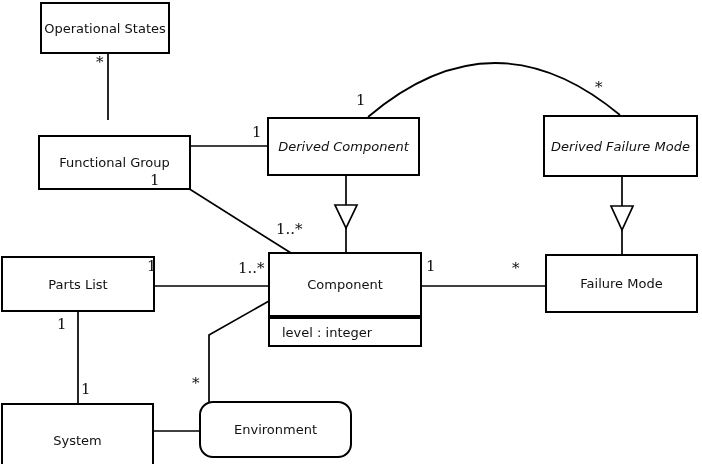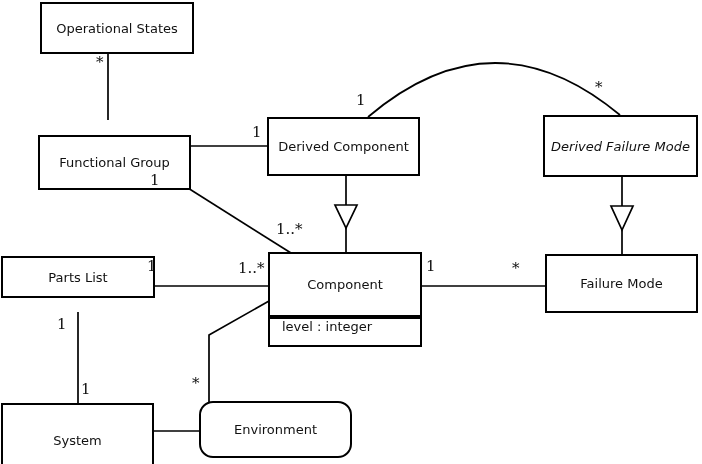--- a/index.html
+++ b/index.html
@@ -24,25 +24,25 @@
     box-sizing: border-box;
     border: 2px solid #000;
     background: #fff;
     display: flex;
     align-items: center;
     justify-content: center;
     font-size: 13px;
     text-align: center;
     z-index: 2;
   }
-  #box-operational-states { left: 40px;  top: 2px;   width: 154px; height: 52px; }
+  #box-operational-states { left: 40px;  top: 2px;   width: 130px; height: 52px; }
   #box-functional-group   { left: 38px;  top: 118px; width: 153px; height: 55px; margin-top: 17px; }
-  #box-derived-component  { left: 267px; top: 117px; width: 153px; height: 59px; }
+  #box-derived-component  { left: 267px; top: 117px; width: 153px; height: 59px; font-style: italic; }
   #box-derived-failure-mode { left: 543px; top: 115px; width: 155px; height: 62px; font-style: italic; }
-  #box-parts-list         { left: 1px;   top: 256px; width: 154px; height: 42px; }
+  #box-parts-list         { left: 1px;   top: 256px; width: 154px; height: 56px; }
   #box-failure-mode       { left: 545px; top: 254px; width: 153px; height: 59px; }
   #box-system             { left: 1px;   top: 403px; width: 153px; height: 75px; }
   #box-environment        { left: 199px; top: 401px; width: 153px; height: 57px; border-radius: 14px; }
 
   #box-component {
     left: 268px; top: 252px; width: 154px; height: 95px;
     flex-direction: column;
     align-items: stretch;
     justify-content: flex-start;
     padding: 0;
@@ -51,20 +51,21 @@
     height: 61px;
     display: flex;
     align-items: center;
     justify-content: center;
     border-bottom: 2px solid #000;
   }
   #box-component .compartment-attrs {
     flex: 1;
     border-top: 2px solid #000;
     display: flex;
+    align-items: center;
     justify-content: flex-start;
     padding-left: 12px;
     font-size: 13px;
   }
   .mult {
     position: absolute;
     font-family: "DejaVu Serif", "Liberation Serif", serif;
     font-size: 15px;
     line-height: 15px;
     color: #111;

